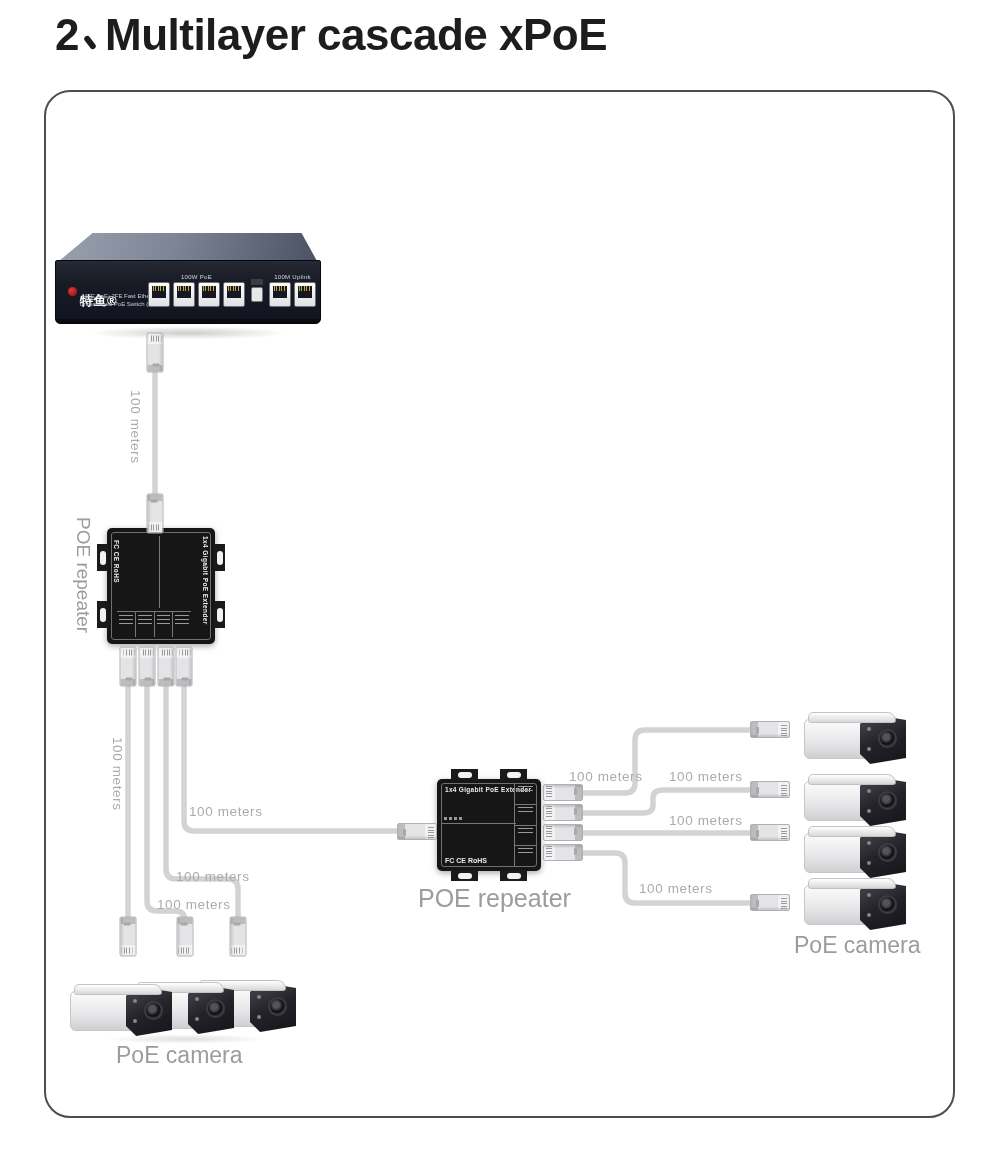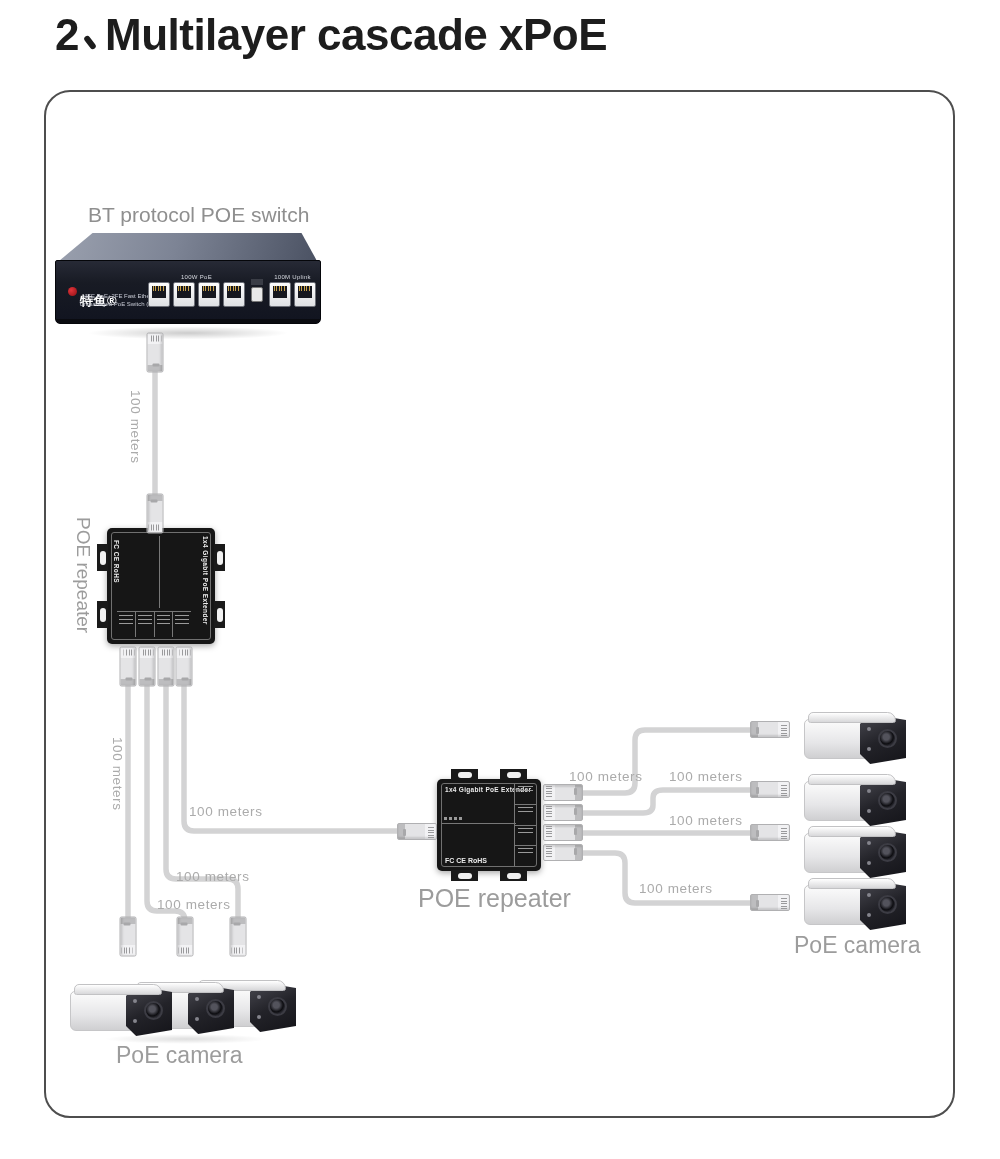--- a/index.html
+++ b/index.html
@@ -145,21 +145,20 @@
     <path d="M128,682 V920"></path>
     <path d="M147,682 V901 Q147,911 157,911 H175 Q185,911 185,921 V924"></path>
     <path d="M166,682 V869 Q166,879 176,879 H228 Q238,879 238,889 V924"></path>
     <path d="M184,682 V821 Q184,831 194,831 H402"></path>
     <path d="M575,793 H625 Q635,793 635,783 V740 Q635,730 645,730 H756"></path>
     <path d="M575,813 H643 Q653,813 653,805 V798 Q653,790 663,790 H756"></path>
     <path d="M575,833 H756"></path>
     <path d="M575,853 H615 Q625,853 625,863 V893 Q625,903 635,903 H756"></path>
   </svg>
 
-  <div class="lbl lbl-switch">BT protocol POE switch</div>
   <div class="switch">
     <div class="sw-shadow"></div>
     <div class="sw-top"></div>
     <div class="sw-front">
       <div class="sw-logo">
         <span class="logo-dot"></span>
         <span class="logo-txt">特鱼®</span>
       </div>
       <div class="sw-desc">
         <div>4FE PoE+2FE Fast Ethernet</div>

